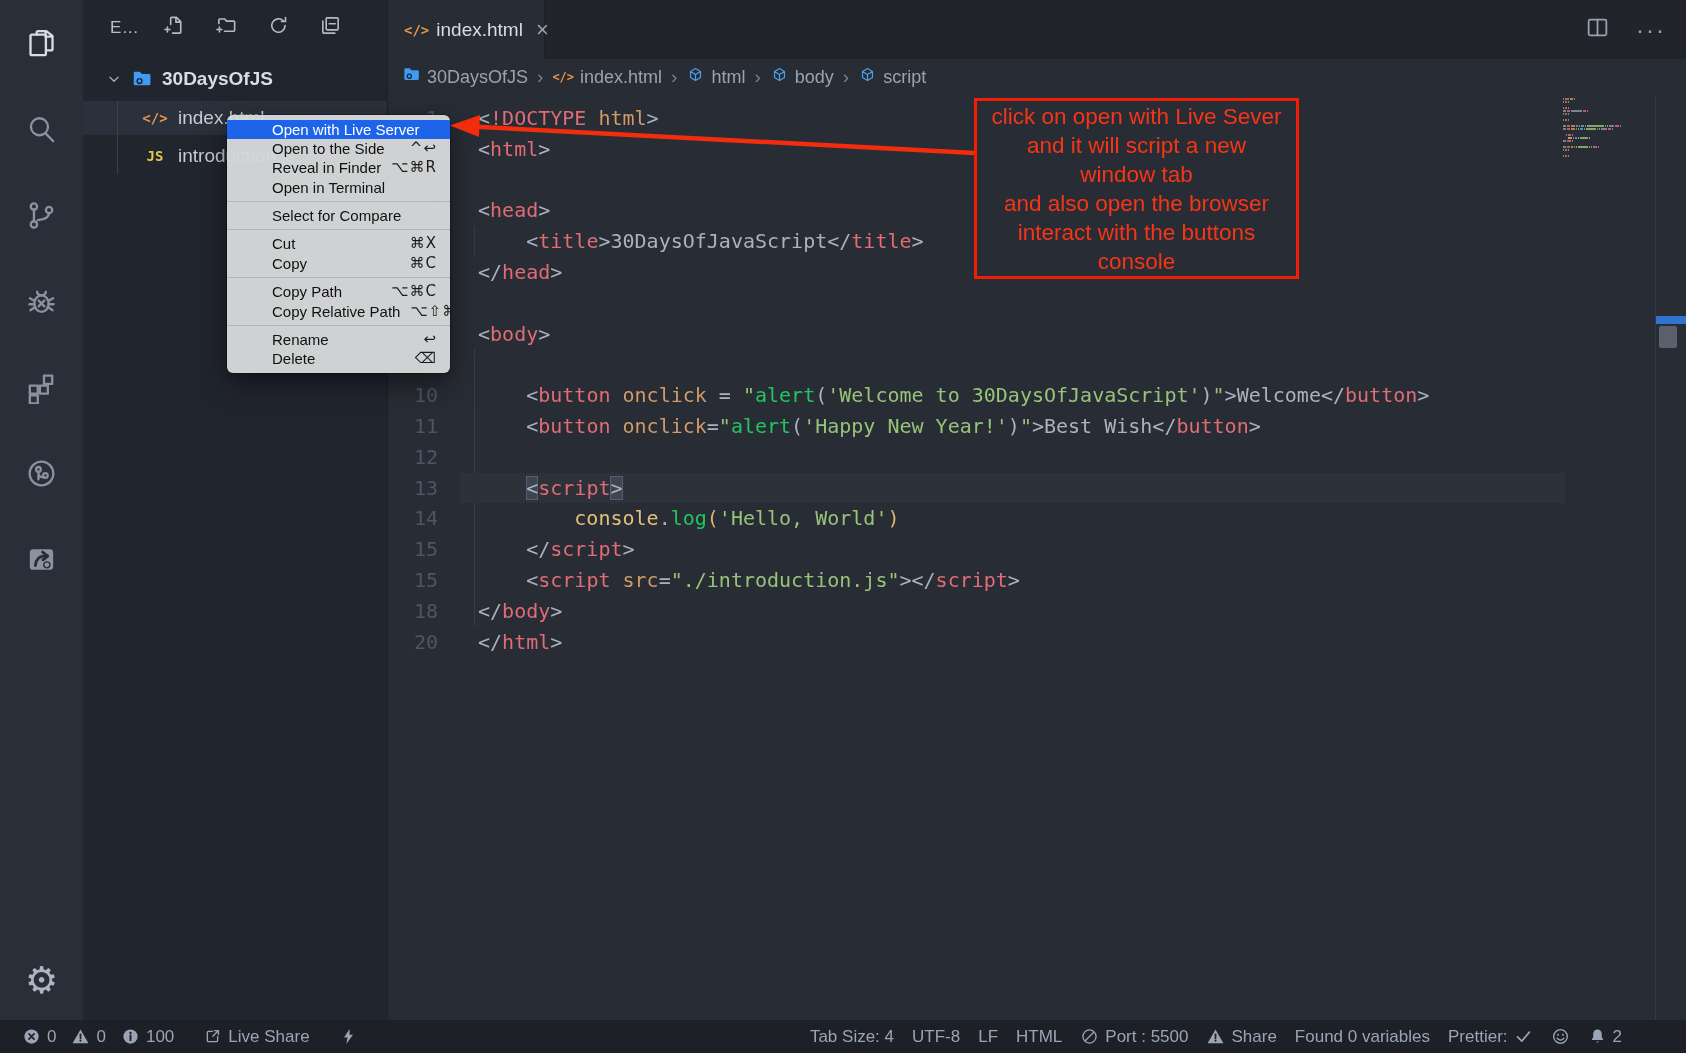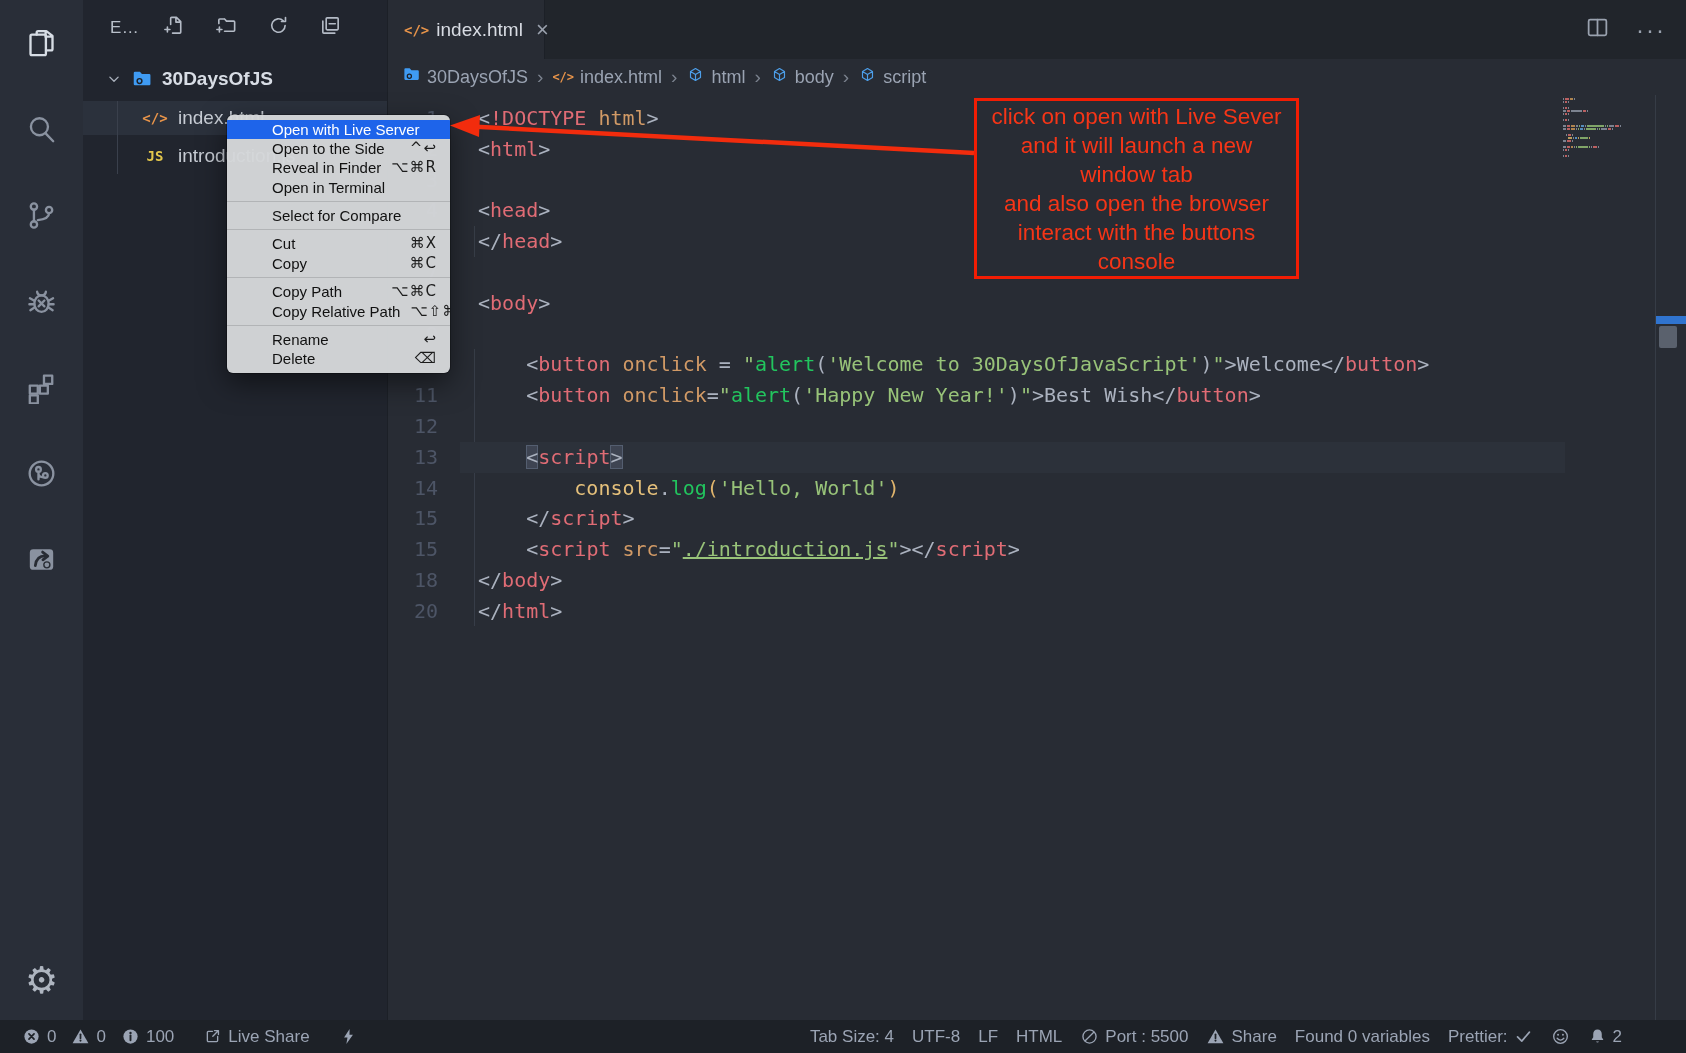--- a/index.html
+++ b/index.html
@@ -53,21 +53,21 @@
   .sym-cube { color:#4d9fea; }
 
   
   .editor { position:absolute; left:388px; top:95px; width:1298px; height:925px; background:#282c34; z-index:1; }
   .code { position:absolute; left:0; top:8px; width:100%; }
   .code-line { position:relative; height:30.8px; line-height:30.8px; font-family:"DejaVu Sans Mono",monospace; font-size:20px; }
   .code-line.cur::before { content:""; position:absolute; left:72px; right:121px; top:0; bottom:0; background:#2c313a; }
   .ln { position:absolute; left:0; width:50px; text-align:right; color:#4d5566; }
   .ct { position:absolute; left:90px; white-space:pre; color:#abb2bf; }
   .tk-p { color:#abb2bf; } .tk-tag { color:#e06c75; } .tk-at { color:#d19a66; }
-  .tk-s { color:#98c379; } .tk-sl { color:#98c379; text-decoration:underline; }
+  .tk-s { color:#98c379; } .tk-sl { color:#98c379; }
   .tk-f { color:#22c55e; } .tk-o { color:#e5c07b; } .tk-pr { color:#e0b56d; }
   .bh { background:#3e4452; box-shadow:0 0 0 1px #545e70 inset; }
   .guide { position:absolute; width:1px; background:#373d48; left:86px; }
   .g1 { top:131.2px; height:30.8px; }
   .g2 { top:254.4px; height:277px; }
 
   
   .minimap { position:absolute; left:1563px; top:98px; width:90px; height:70px; z-index:2; }
   .mm-row { position:absolute; left:0; height:2px; display:flex; gap:1px; }
   .mm-row span { height:2px; display:inline-block; opacity:.85; }
@@ -267,20 +267,24 @@
       </div>
       <div class="code-line">
         <span class="ln">3</span>
         <span class="ct"></span>
       </div>
       <div class="code-line">
         <span class="ln">4</span>
         <span class="ct"><span class="tk-p">&lt;</span><span class="tk-tag">head</span><span class="tk-p">&gt;</span></span>
       </div>
       <div class="code-line">
+        <span class="ln">5</span>
+        <span class="ct"><span class="tk-p">    &lt;</span><span class="tk-tag">title</span><span class="tk-p">&gt;30DaysOfJavaScript&lt;/</span><span class="tk-tag">title</span><span class="tk-p">&gt;</span></span>
+      </div>
+      <div class="code-line">
         <span class="ln">6</span>
         <span class="ct"><span class="tk-p">&lt;/</span><span class="tk-tag">head</span><span class="tk-p">&gt;</span></span>
       </div>
       <div class="code-line">
         <span class="ln">7</span>
         <span class="ct"></span>
       </div>
       <div class="code-line">
         <span class="ln">8</span>
         <span class="ct"><span class="tk-p">&lt;</span><span class="tk-tag">body</span><span class="tk-p">&gt;</span></span>
@@ -600,21 +604,21 @@
       <span class="mi-sc">↩</span>
     </div>
     <div class="menu-item">
       <span class="mi-label">Delete</span>
       <span class="mi-sc">⌫</span>
     </div>
   </div>
 
 <div class="annotation" id="annotation">
     <div class="anno-line">click on open with Live Sever</div>
-    <div class="anno-line">and it will launch a new</div>
+    <div class="anno-line">and it will script a new</div>
     <div class="anno-line">window tab</div>
     <div class="anno-line">and also open the browser</div>
     <div class="anno-line">interact with the buttons</div>
     <div class="anno-line">console</div>
   </div>
 
 <svg class="arrow-layer">
   <line x1="471" y1="126.5" x2="974" y2="153" stroke="#f22c0d" stroke-width="4.5"></line>
   <polygon points="450,125.5 480,115 479,137" fill="#f22c0d"></polygon>
 </svg>

